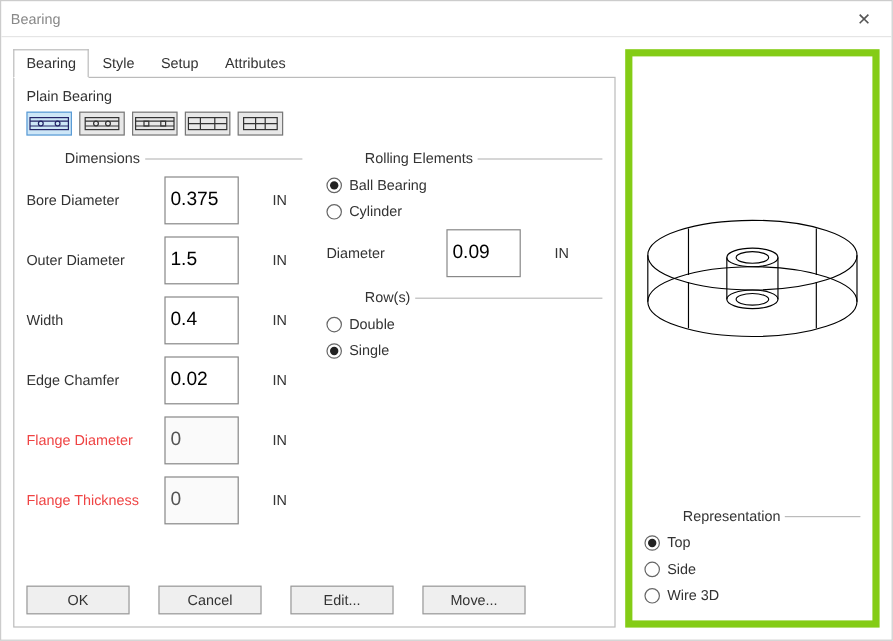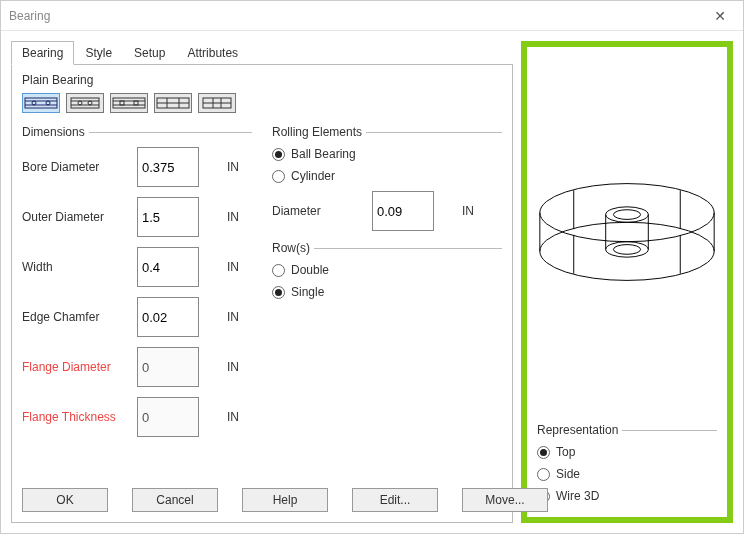--- a/index.html
+++ b/index.html
@@ -86,41 +86,42 @@
   display: flex;
   gap: 20px;
 }
 .col { flex: 1; }
 .group-header {
   display: flex;
   align-items: center;
   gap: 4px;
   margin-bottom: 8px;
   color: #333;
+  margin-left: 32px;
 }
 .group-header .line {
   flex: 1;
   height: 1px;
   background: #bbb;
 }
 .row {
   display: flex;
   align-items: center;
   margin-bottom: 10px;
   gap: 20px;
 }
 .row .label { width: 95px; }
 .row .label.disabled { color: #ef4444; }
 .row input.text {
   width: 62px;
   height: 22px;
   padding: 19px 4px;
   border: 1px solid #888;
   font-family: inherit;
-  font-size: 13px;
+  font-size: 16px;
 }
 .row .unit { margin-left: 8px; color: #333; }
 .radio-row {
   display: flex;
   align-items: center;
   gap: 6px;
   margin: 4px 0 8px 0;
 }
 .radio {
   width: 13px; height: 13px;
@@ -303,21 +304,20 @@
           <div class="radio-row">
             <span class="radio checked"></span>
             <span>Single</span>
           </div>
         </div>
       </div>
 
       <div class="button-row">
         <div class="btn">OK</div>
         <div class="btn">Cancel</div>
-        <div class="btn">Help</div>
         <div class="btn">Edit...</div>
         <div class="btn">Move...</div>
       </div>
     </div>
   </div>
 
   <div class="preview">
     <div class="preview-canvas">
       <svg width="190" height="200" viewBox="0 0 190 200">
 

